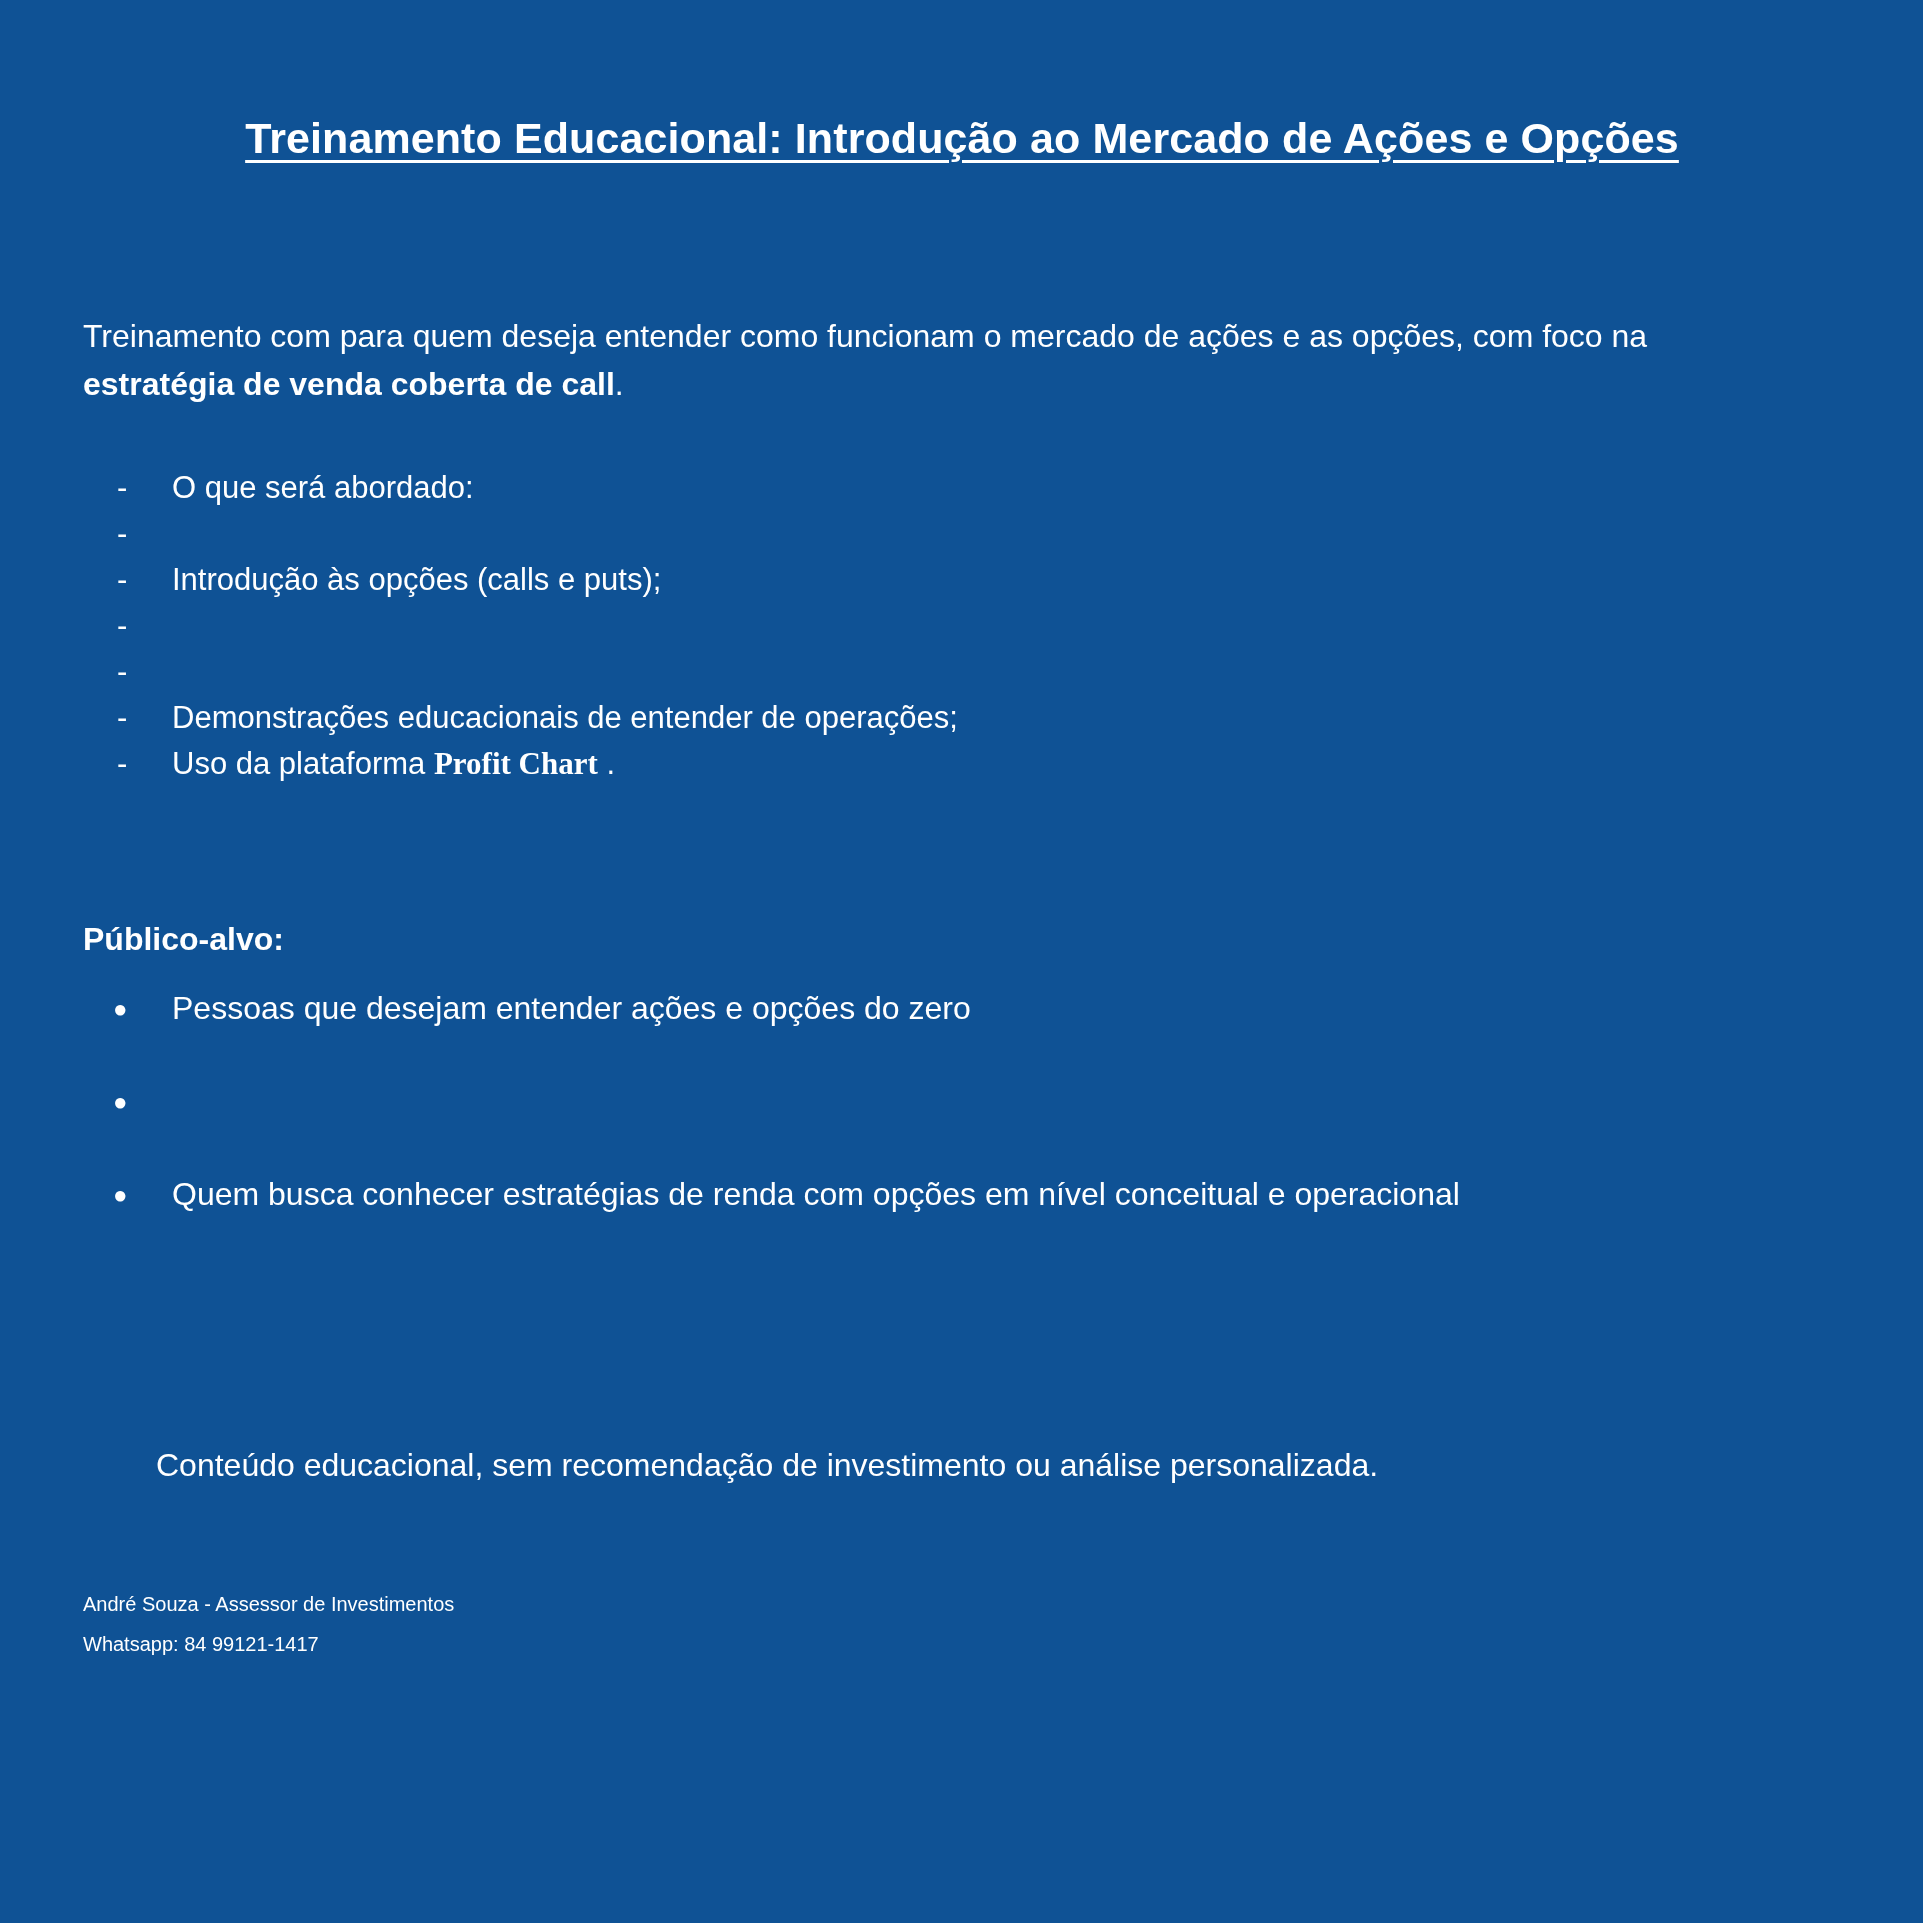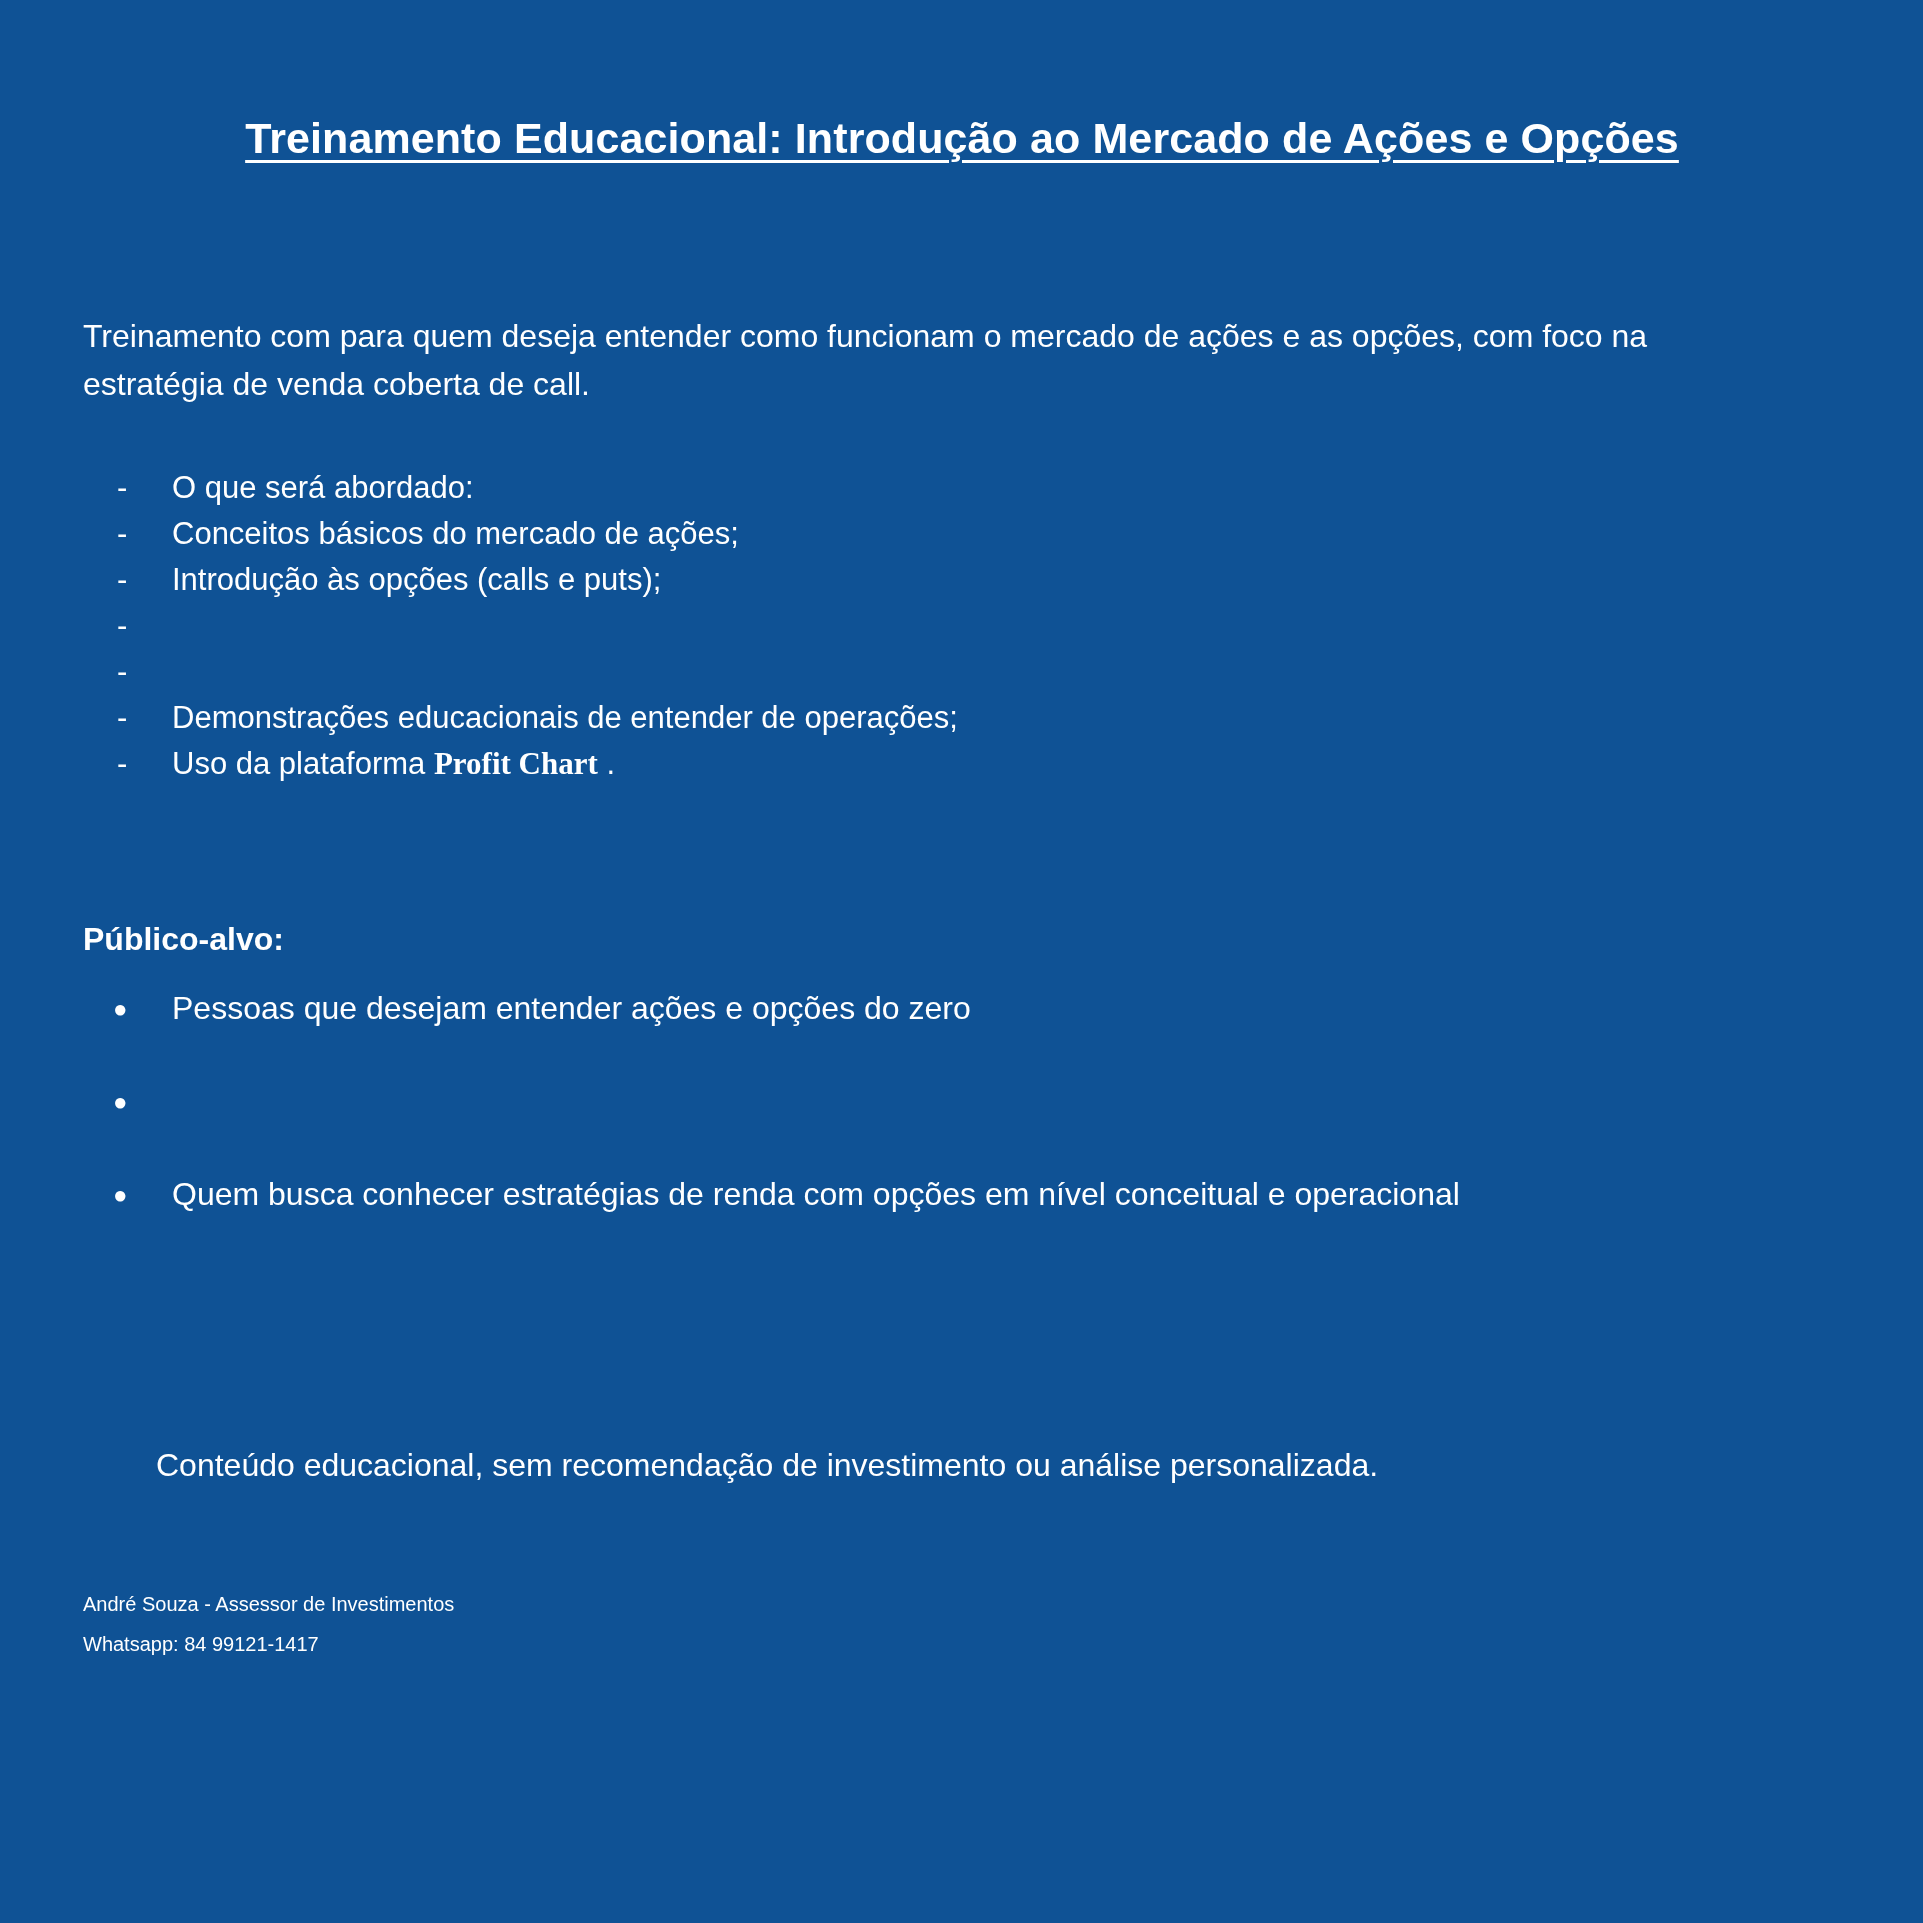--- a/index.html
+++ b/index.html
@@ -45,21 +45,21 @@
   
   .intro {
     position: absolute;
     top: 280px;
     left: 83px;
     width: 1698px;
     font-size: 32px;
     line-height: 1.50;
     font-weight: normal;
   }
-  .intro b { font-weight: normal; margin-top: 38px; }
+  .intro b { font-weight: bold; margin-top: 38px; }
 
   
   .dash-list {
     position: absolute;
     top: 472px;
     left: 83px;
     width: 1698px;
   }
   .dash-item {
     position: relative;
@@ -148,21 +148,21 @@
 
   <p class="intro"><span>Treinamento com para quem deseja entender como funcionam o mercado de ações e as opções, com foco na </span><b>estratégia de venda coberta de call</b><span>.</span></p>
 
   <div class="dash-list">
 
     <div class="dash-item">
       <span class="marker">-</span><span>O que será abordado:</span><b></b><span></span>
     </div>
 
     <div class="dash-item">
-      <span class="marker">-</span><span>Conceitos básicos do mercado de ações;</span><b></b><span></span>
+      <span class="marker">-</span><b></b><span></span>
     </div>
 
     <div class="dash-item">
       <span class="marker">-</span><span>Introdução às opções (calls e puts);</span><b></b><span></span>
     </div>
 
     <div class="dash-item">
       <span class="marker">-</span><b></b><span></span>
     </div>
 

